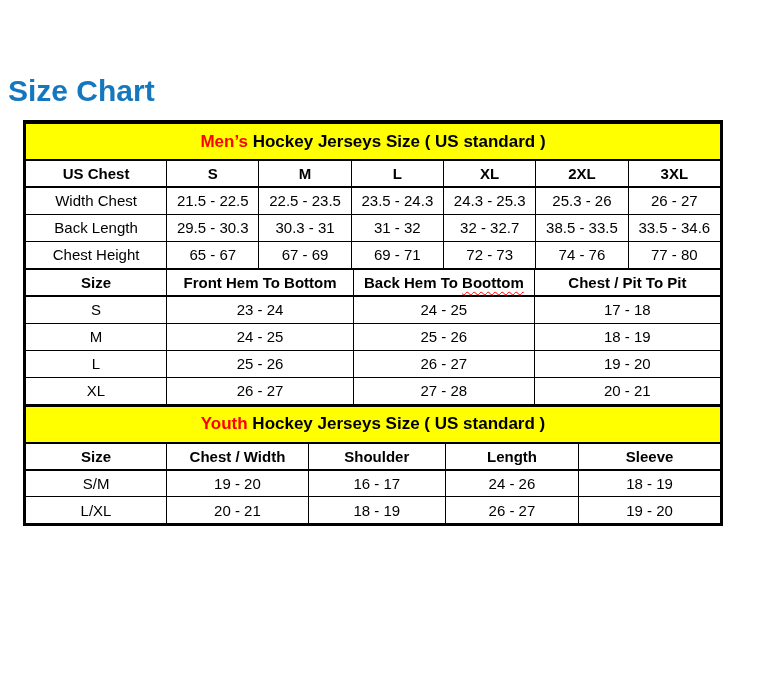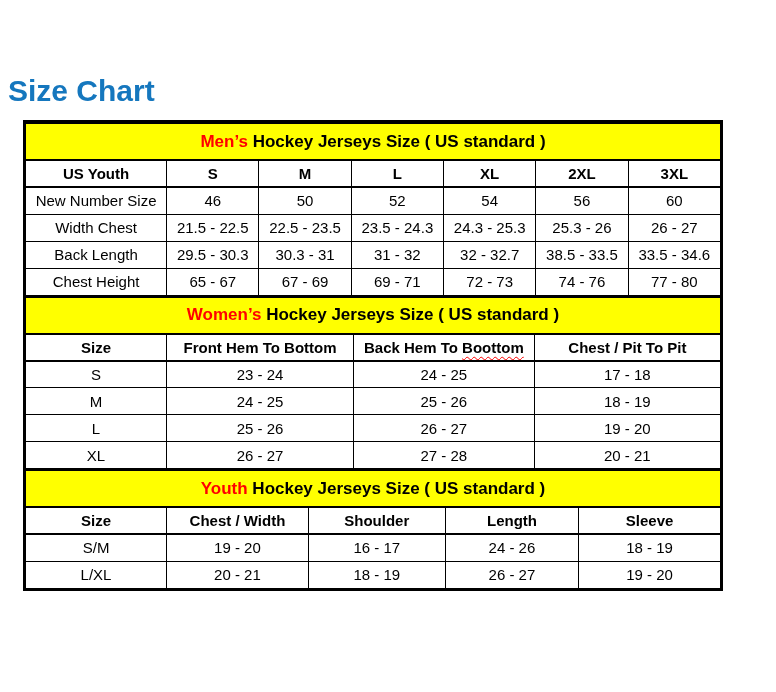--- a/index.html
+++ b/index.html
@@ -68,36 +68,27 @@
           <col class="c-size">
         <col class="c-size">
           <col class="c-size">
           <col class="c-size">
       </colgroup>
       <tbody>
         <tr class="banner-row">
           <td colspan="7"><span class="hl">Men’s</span><span> Hockey Jerseys Size ( US standard )</span></td>
         </tr>
         <tr class="header-row">
-          <th>US Youth</th>
+          <th>US Chest</th>
           <th>S</th>
           <th>M</th>
           <th>L</th>
           <th>XL</th>
           <th>2XL</th>
           <th>3XL</th>
-        </tr>
-        <tr class="data-row">
-          <td>New Number Size</td>
-          <td>46</td>
-          <td>50</td>
-          <td>52</td>
-          <td>54</td>
-          <td>56</td>
-          <td>60</td>
         </tr>
         <tr class="data-row">
           <td>Width Chest</td>
           <td>21.5 - 22.5</td>
           <td>22.5 - 23.5</td>
           <td>23.5 - 24.3</td>
           <td>24.3 - 25.3</td>
           <td>25.3 - 26</td>
           <td>26 - 27</td>
         </tr>
@@ -123,23 +114,20 @@
     </table>
 
     <table class="tbl womens">
       <colgroup>
         <col class="c-label">
           <col class="c-w1">
           <col class="c-w2">
           <col class="c-w3">
       </colgroup>
       <tbody>
-        <tr class="banner-row">
-          <td colspan="4"><span class="hl">Women’s</span><span> Hockey Jerseys Size ( US standard )</span></td>
-        </tr>
         <tr class="header-row">
           <th>Size</th>
           <th>Front Hem To Bottom</th>
           <th><span>Back Hem To </span><span class="squiggle">Boottom</span></th>
           <th>Chest / Pit To Pit</th>
         </tr>
         <tr class="data-row">
           <td class="row-label-bold">S</td>
           <td>23 - 24</td>
           <td>24 - 25</td>

